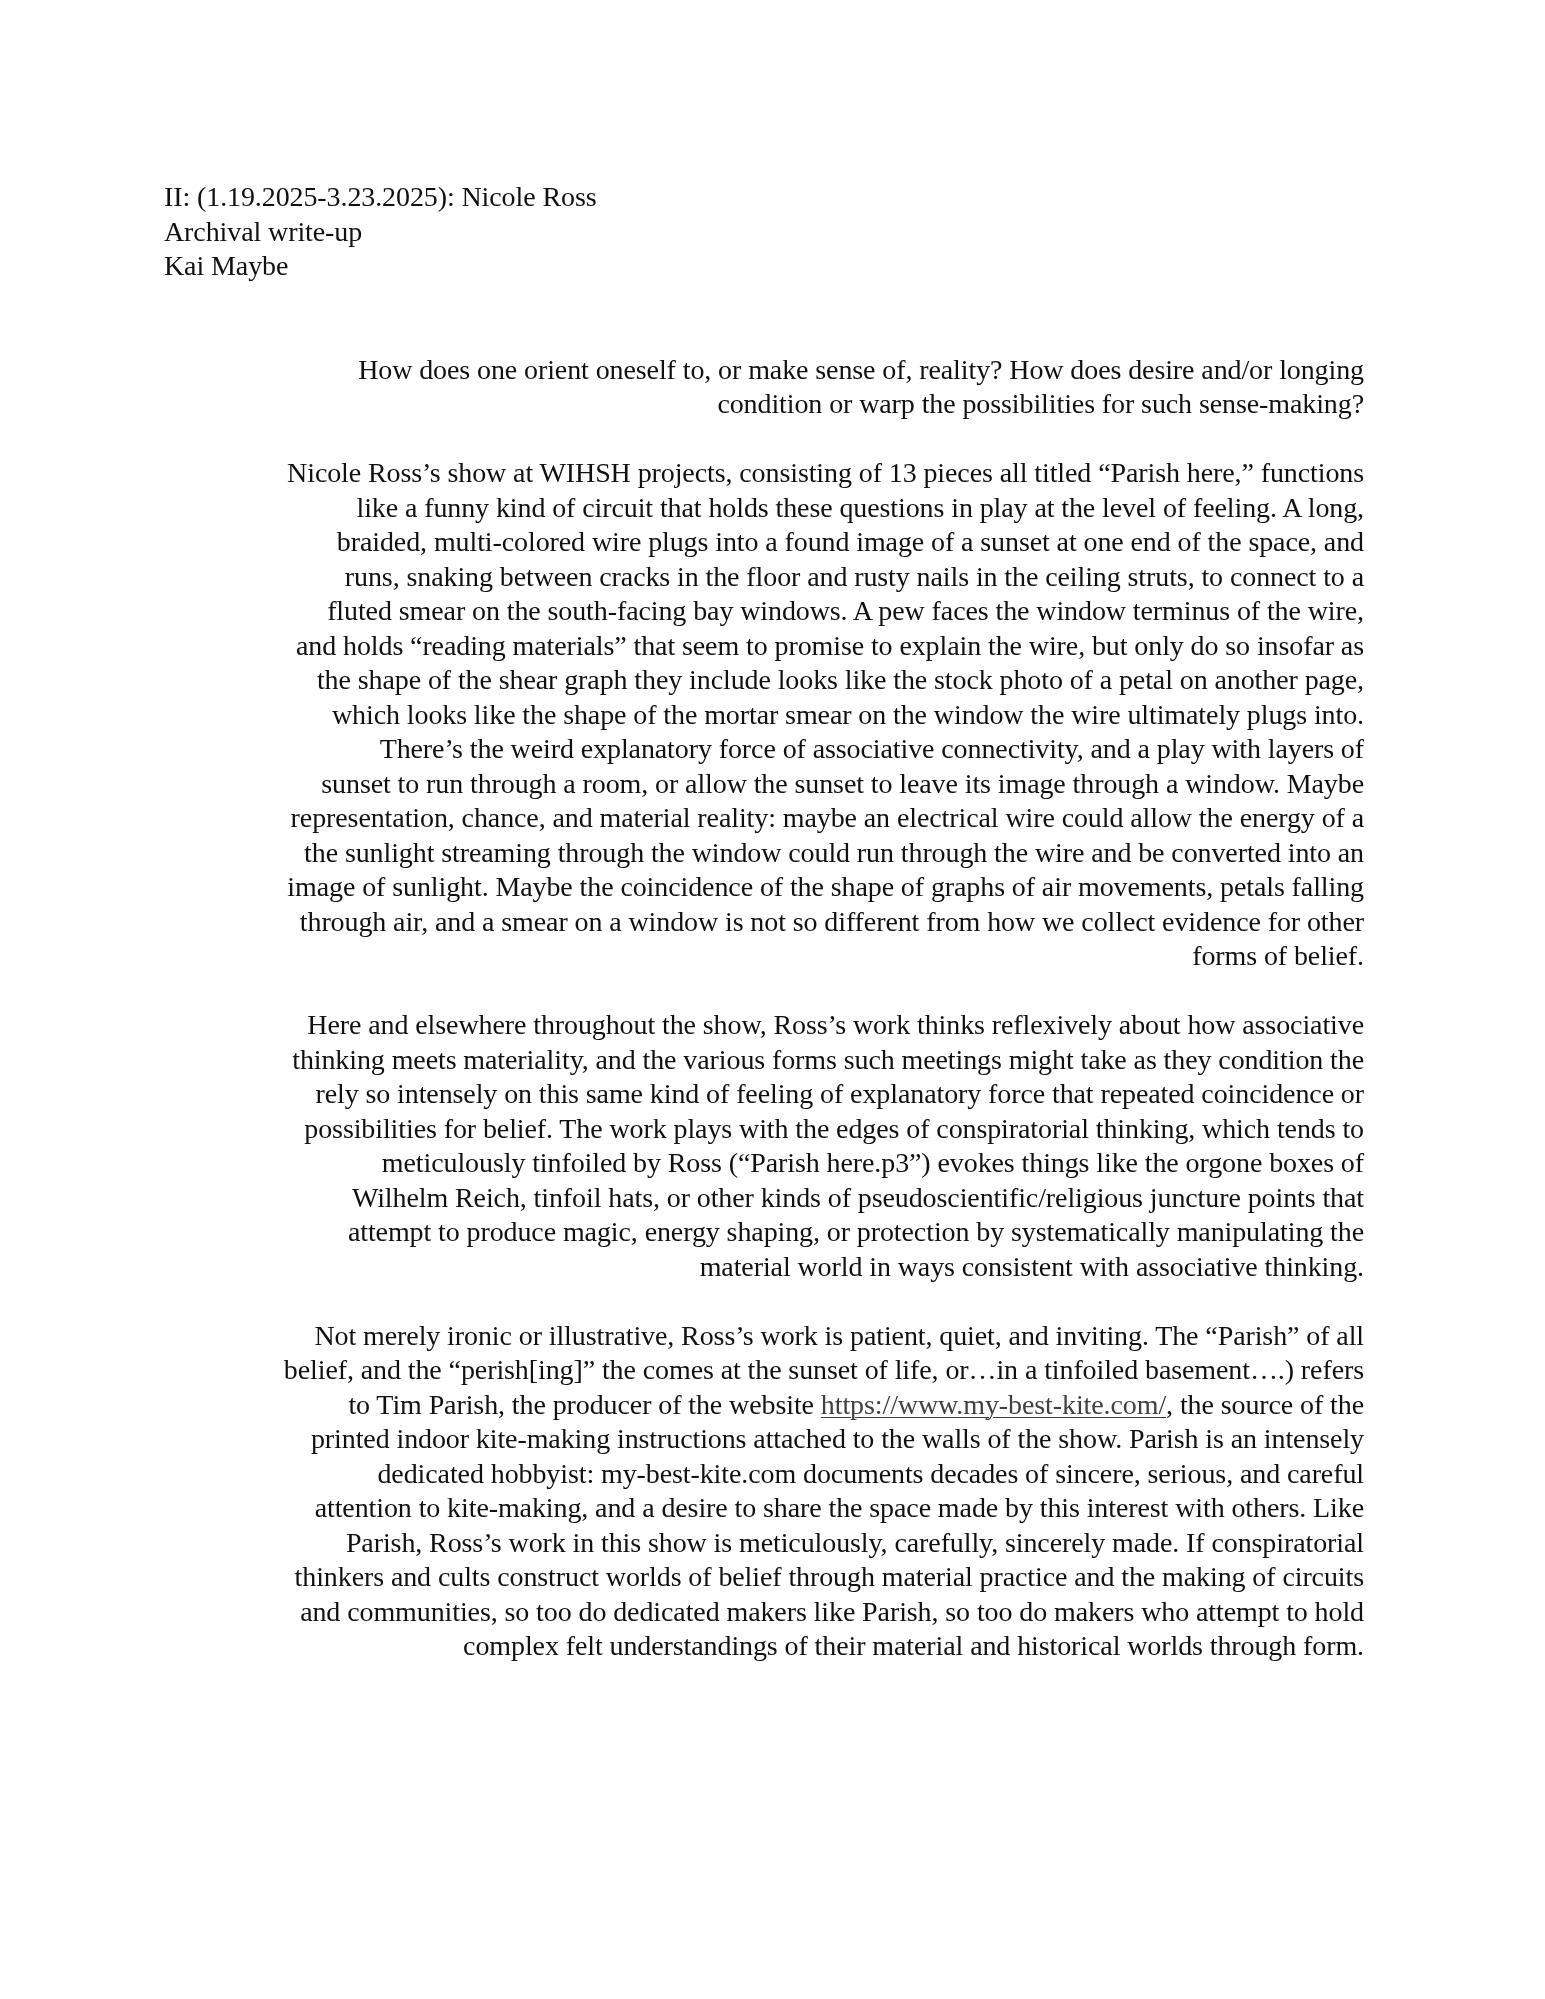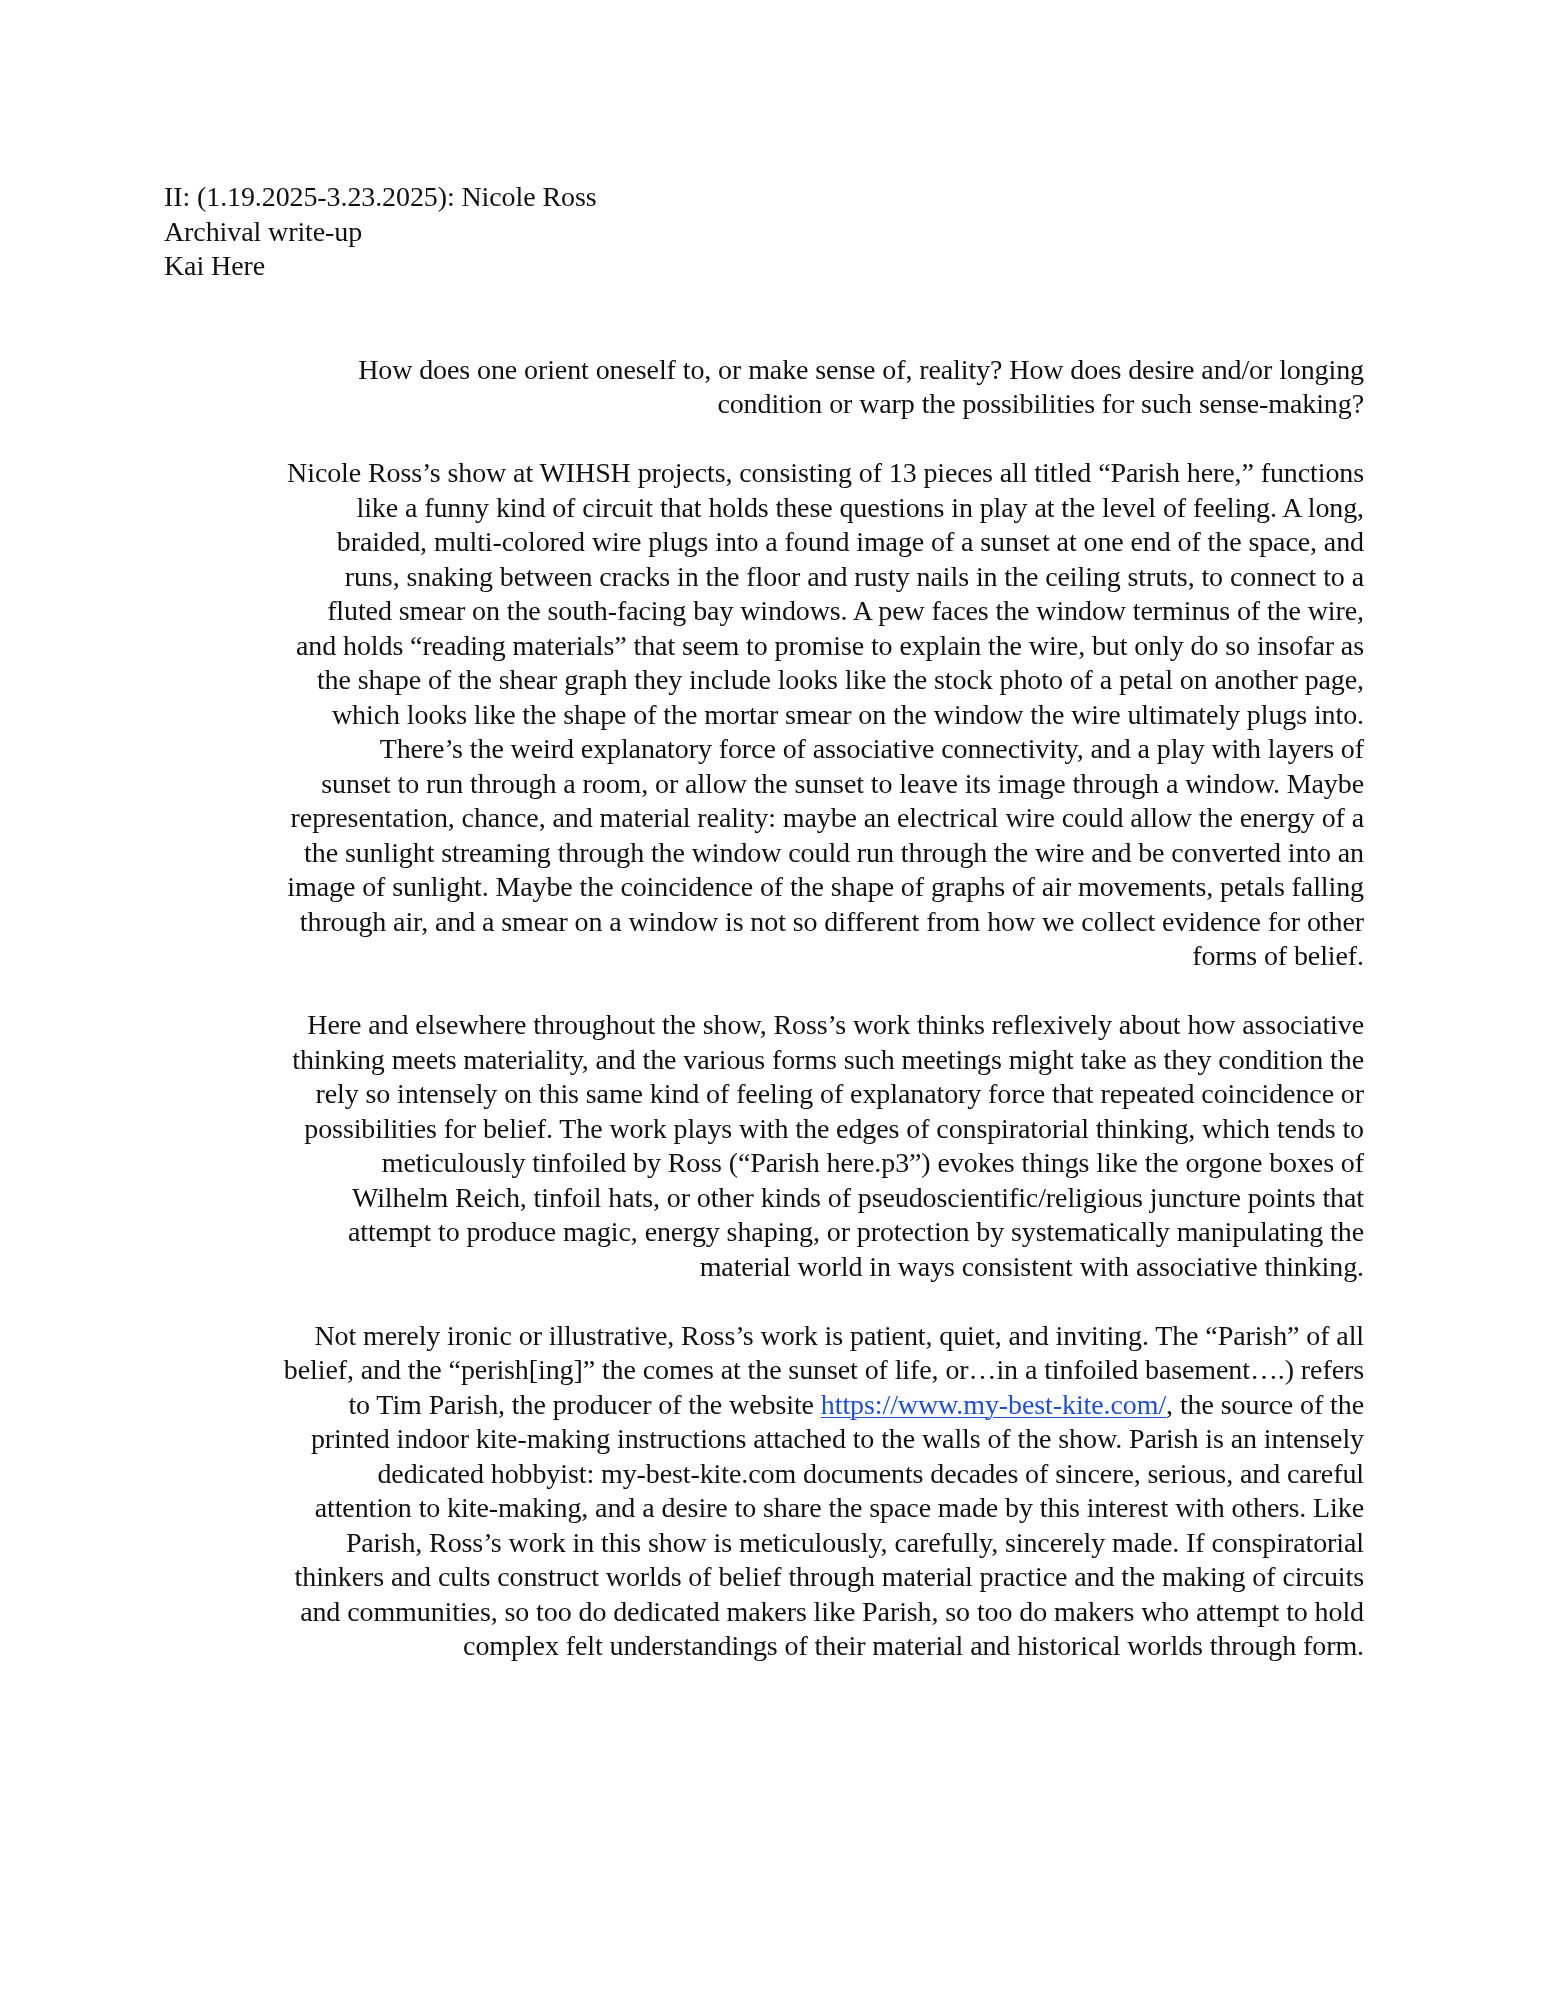--- a/index.html
+++ b/index.html
@@ -36,34 +36,34 @@
       text-align: right;
     }
     .para {
       margin: 0 0 34.5px 0;
     }
     .line {
       display: block;
       white-space: nowrap;
     }
     .link {
-      color: #1d4ed8;
+      color: #404040;
       text-decoration: underline;
       text-decoration-thickness: 1px;
       text-underline-offset: 3px;
     }
   </style>
 </head>
 <body>
 
 <div class="page">
   <div class="header-block">
     <span class="header-line">II: (1.19.2025-3.23.2025): Nicole Ross</span>
     <span class="header-line">Archival write-up</span>
-    <span class="header-line">Kai Here</span>
+    <span class="header-line">Kai Maybe</span>
   </div>
 
   <div class="body-block">
     <p class="para">
       <span class="line">How does one orient oneself to, or make sense of, reality? How does desire and/or longing</span>
       <span class="line">condition or warp the possibilities for such sense-making?</span>
     </p>
 
     <p class="para">
       <span class="line">Nicole Ross’s show at WIHSH projects, consisting of 13 pieces all titled “Parish here,” functions</span>

